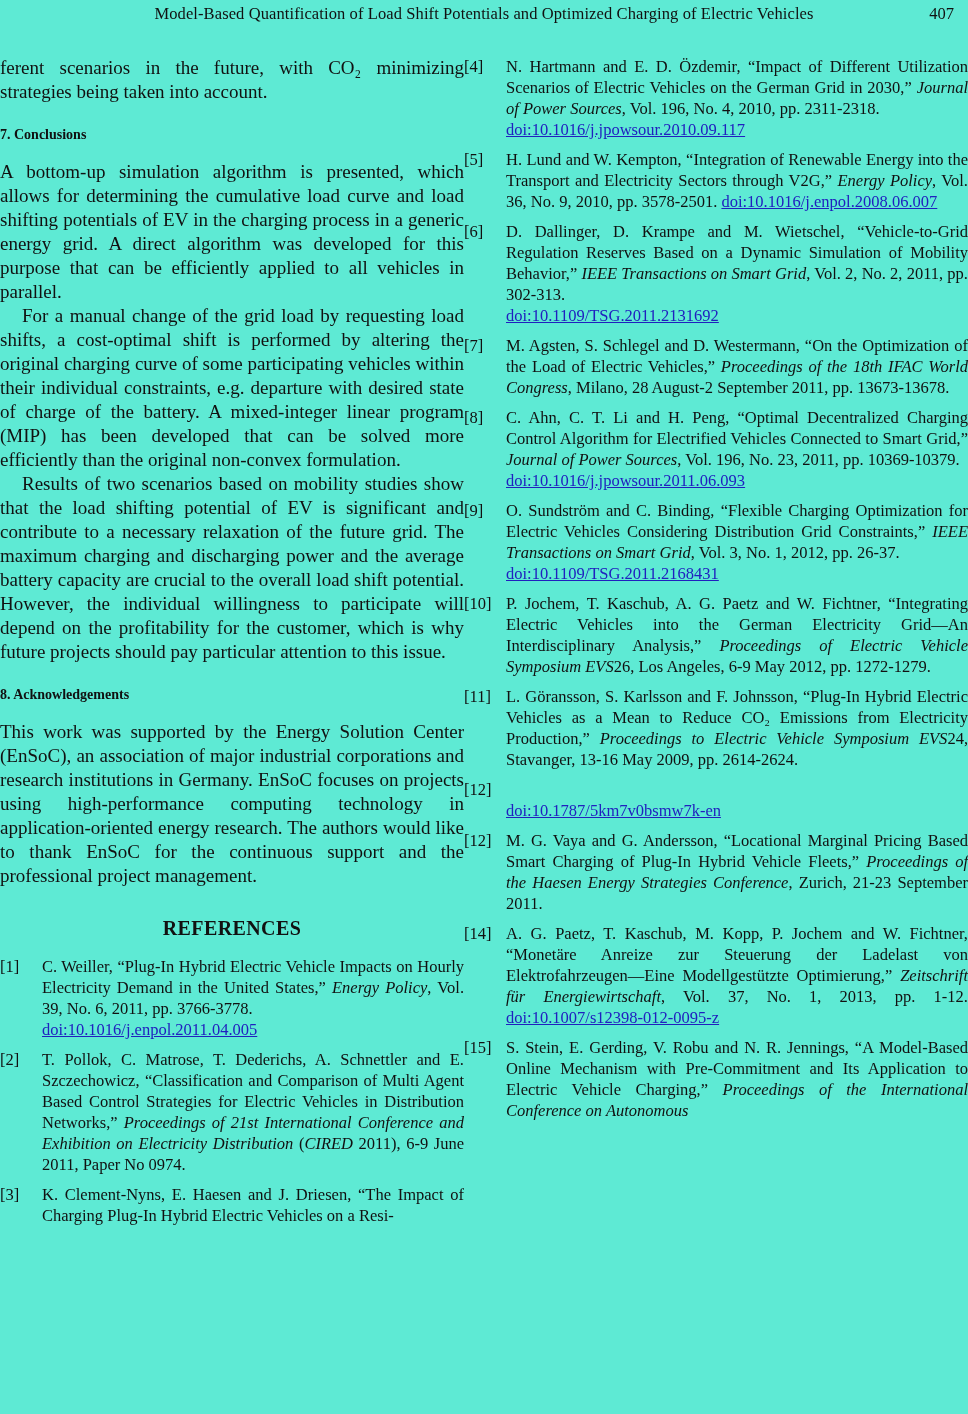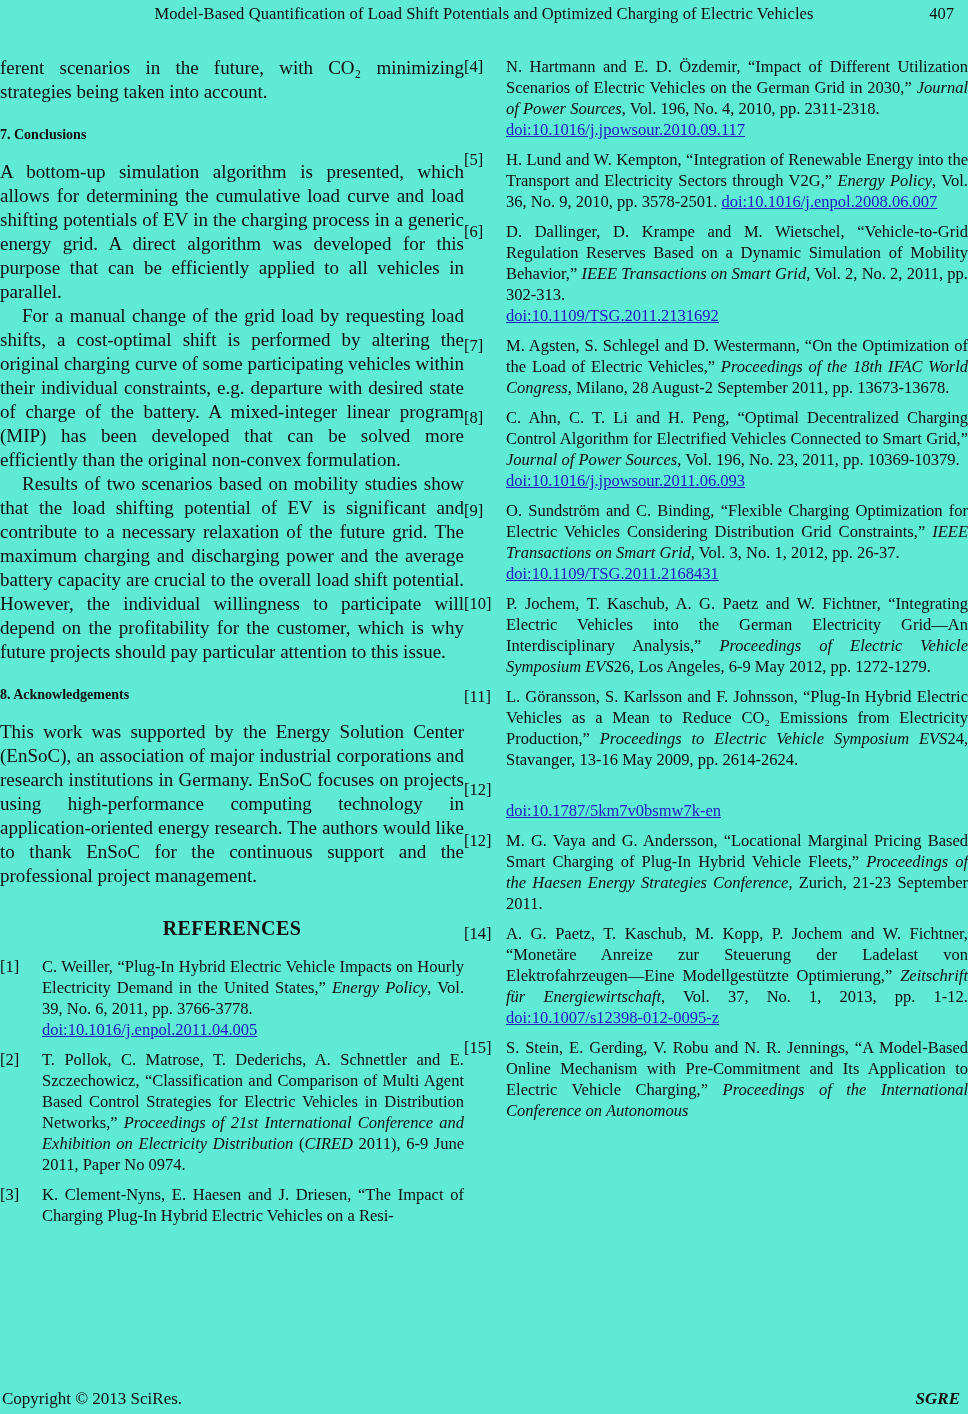--- a/index.html
+++ b/index.html
@@ -196,18 +196,14 @@
           </div>
           <div class="ref">
             <span class="ref-num">[15]</span>
             <span class="ref-body"><span>S. Stein, E. Gerding, V. Robu and N. R. Jennings, “A Model-Based Online Mechanism with Pre-Commitment and Its Application to Electric Vehicle Charging,” </span><span class="it">Proceedings of the International Conference on Autonomous</span></span>
           </div>
         </div>
     </section>
 
   </main>
 
-  <footer class="page-footer">
-    <span class="copyright">Copyright © 2013 SciRes.</span>
-    <span class="journal-abbrev">SGRE</span>
-  </footer>
 
 </div>
 
 </body></html>

